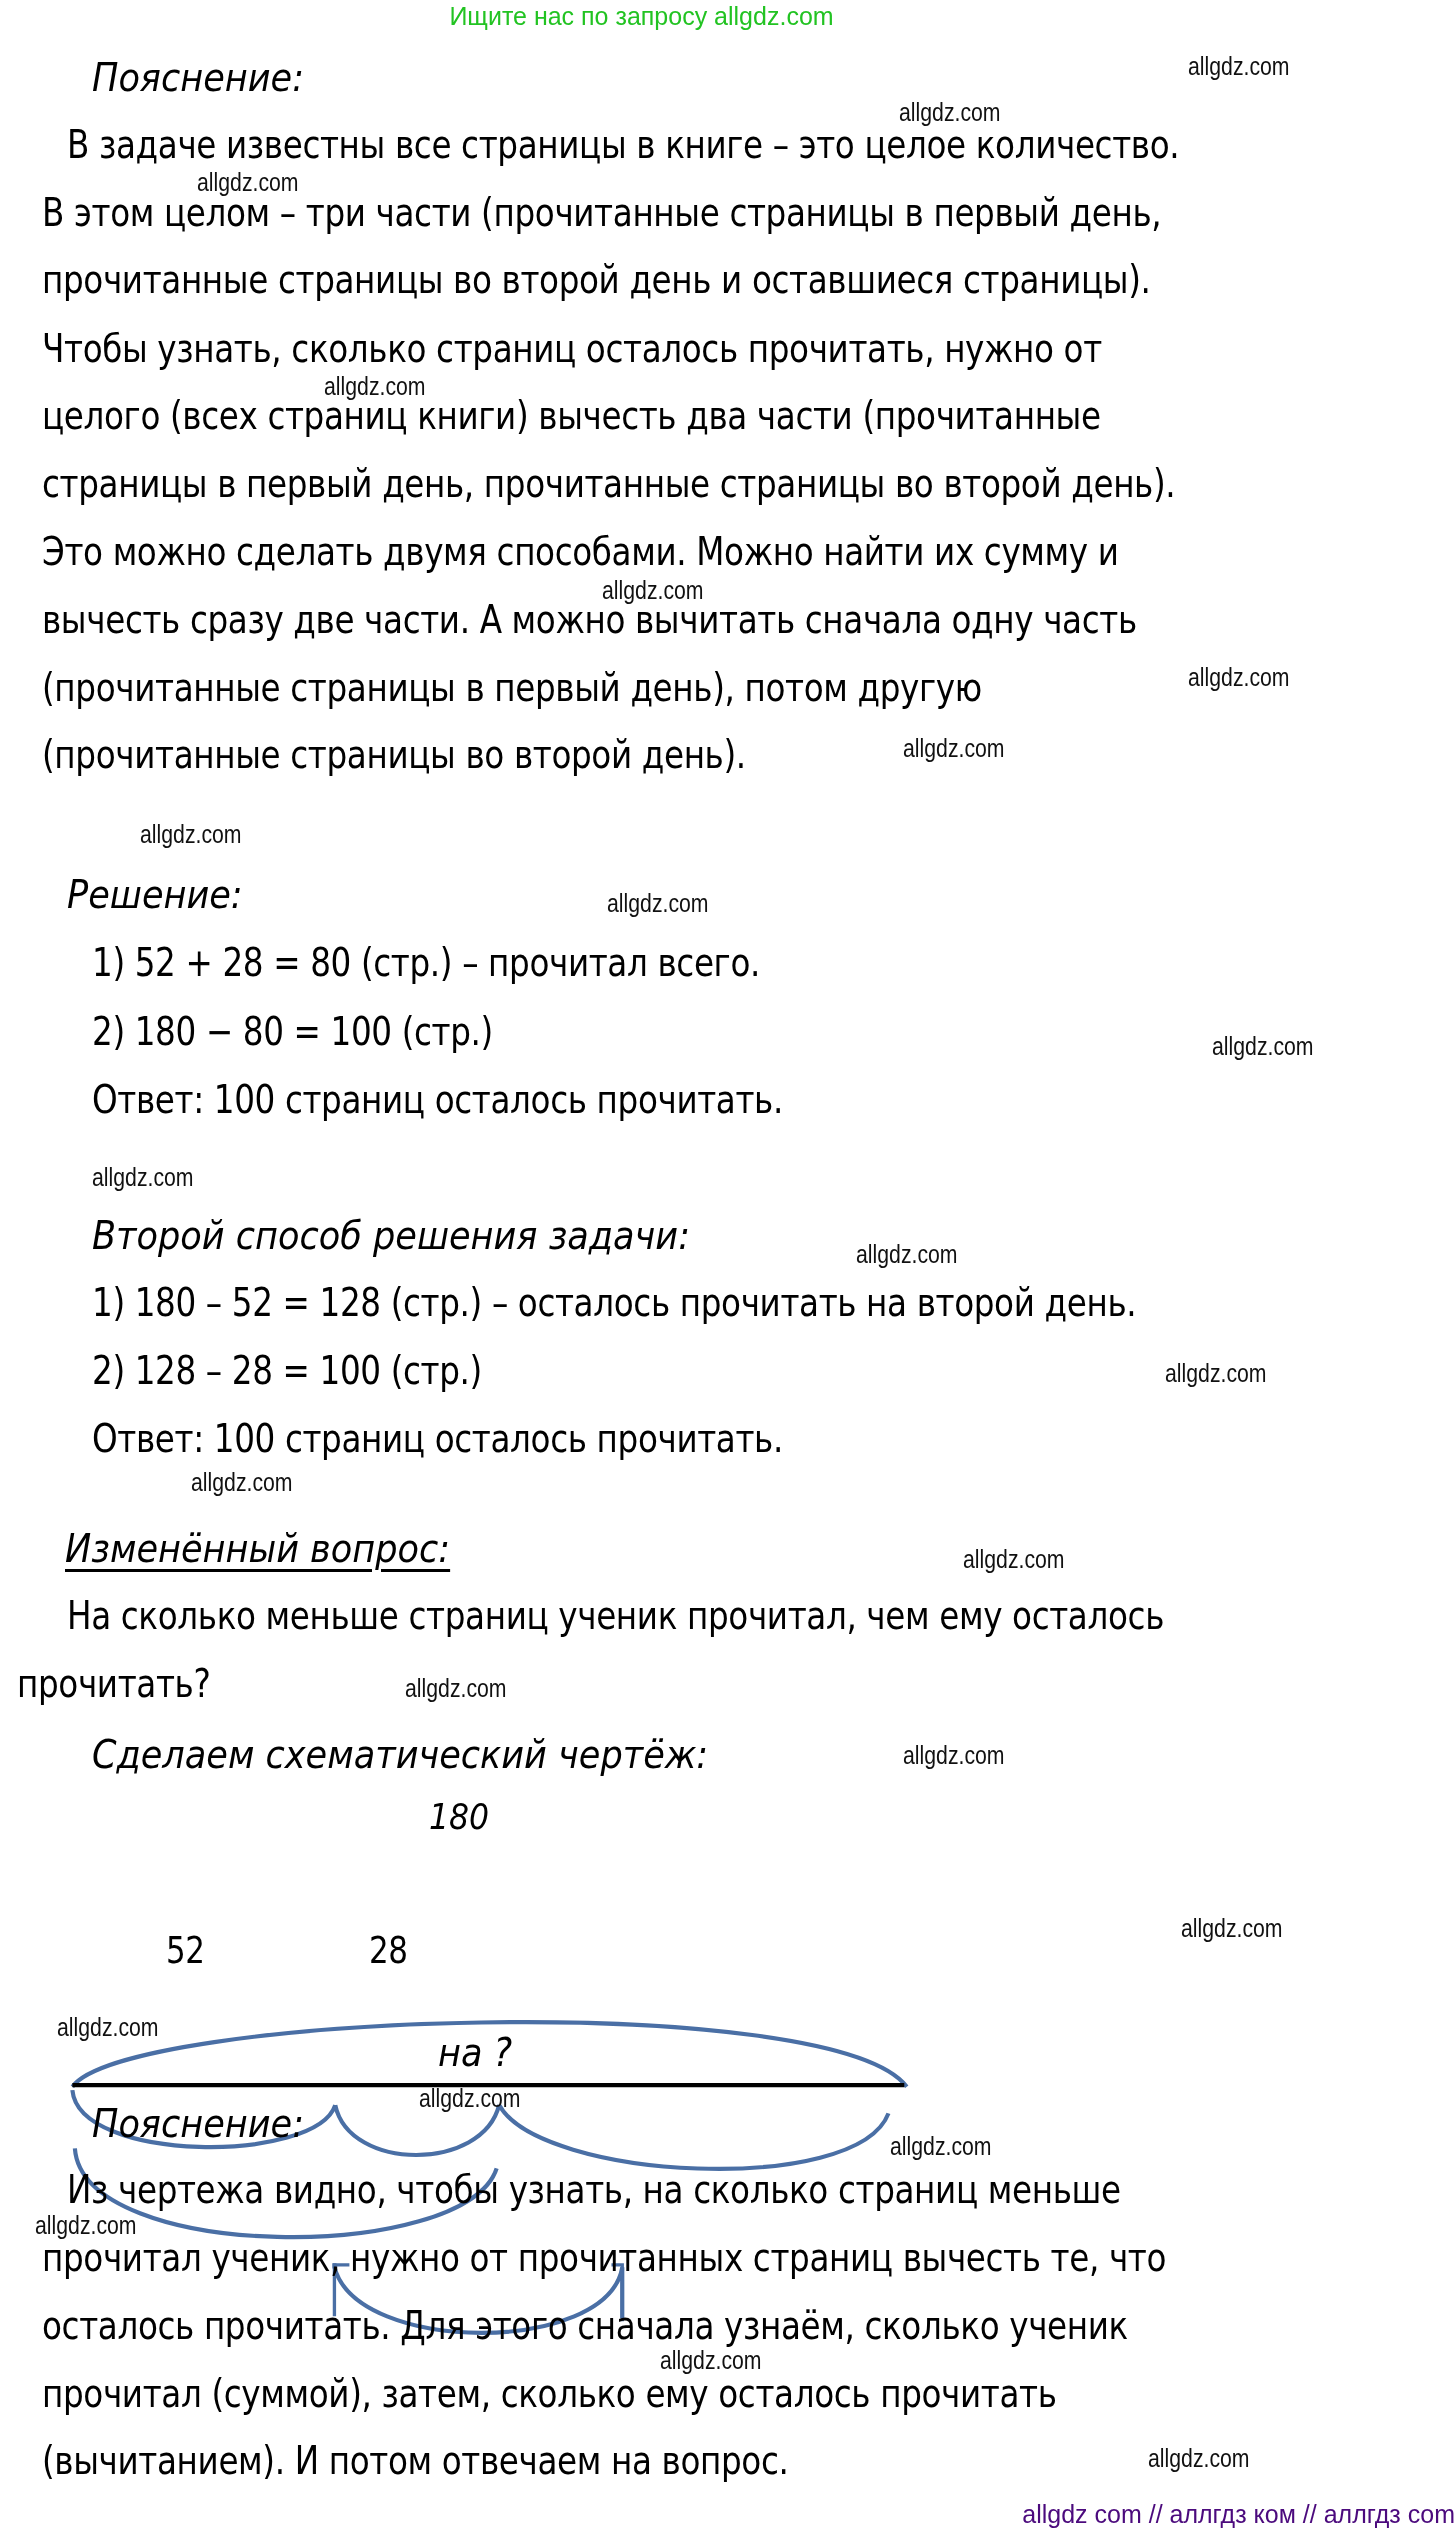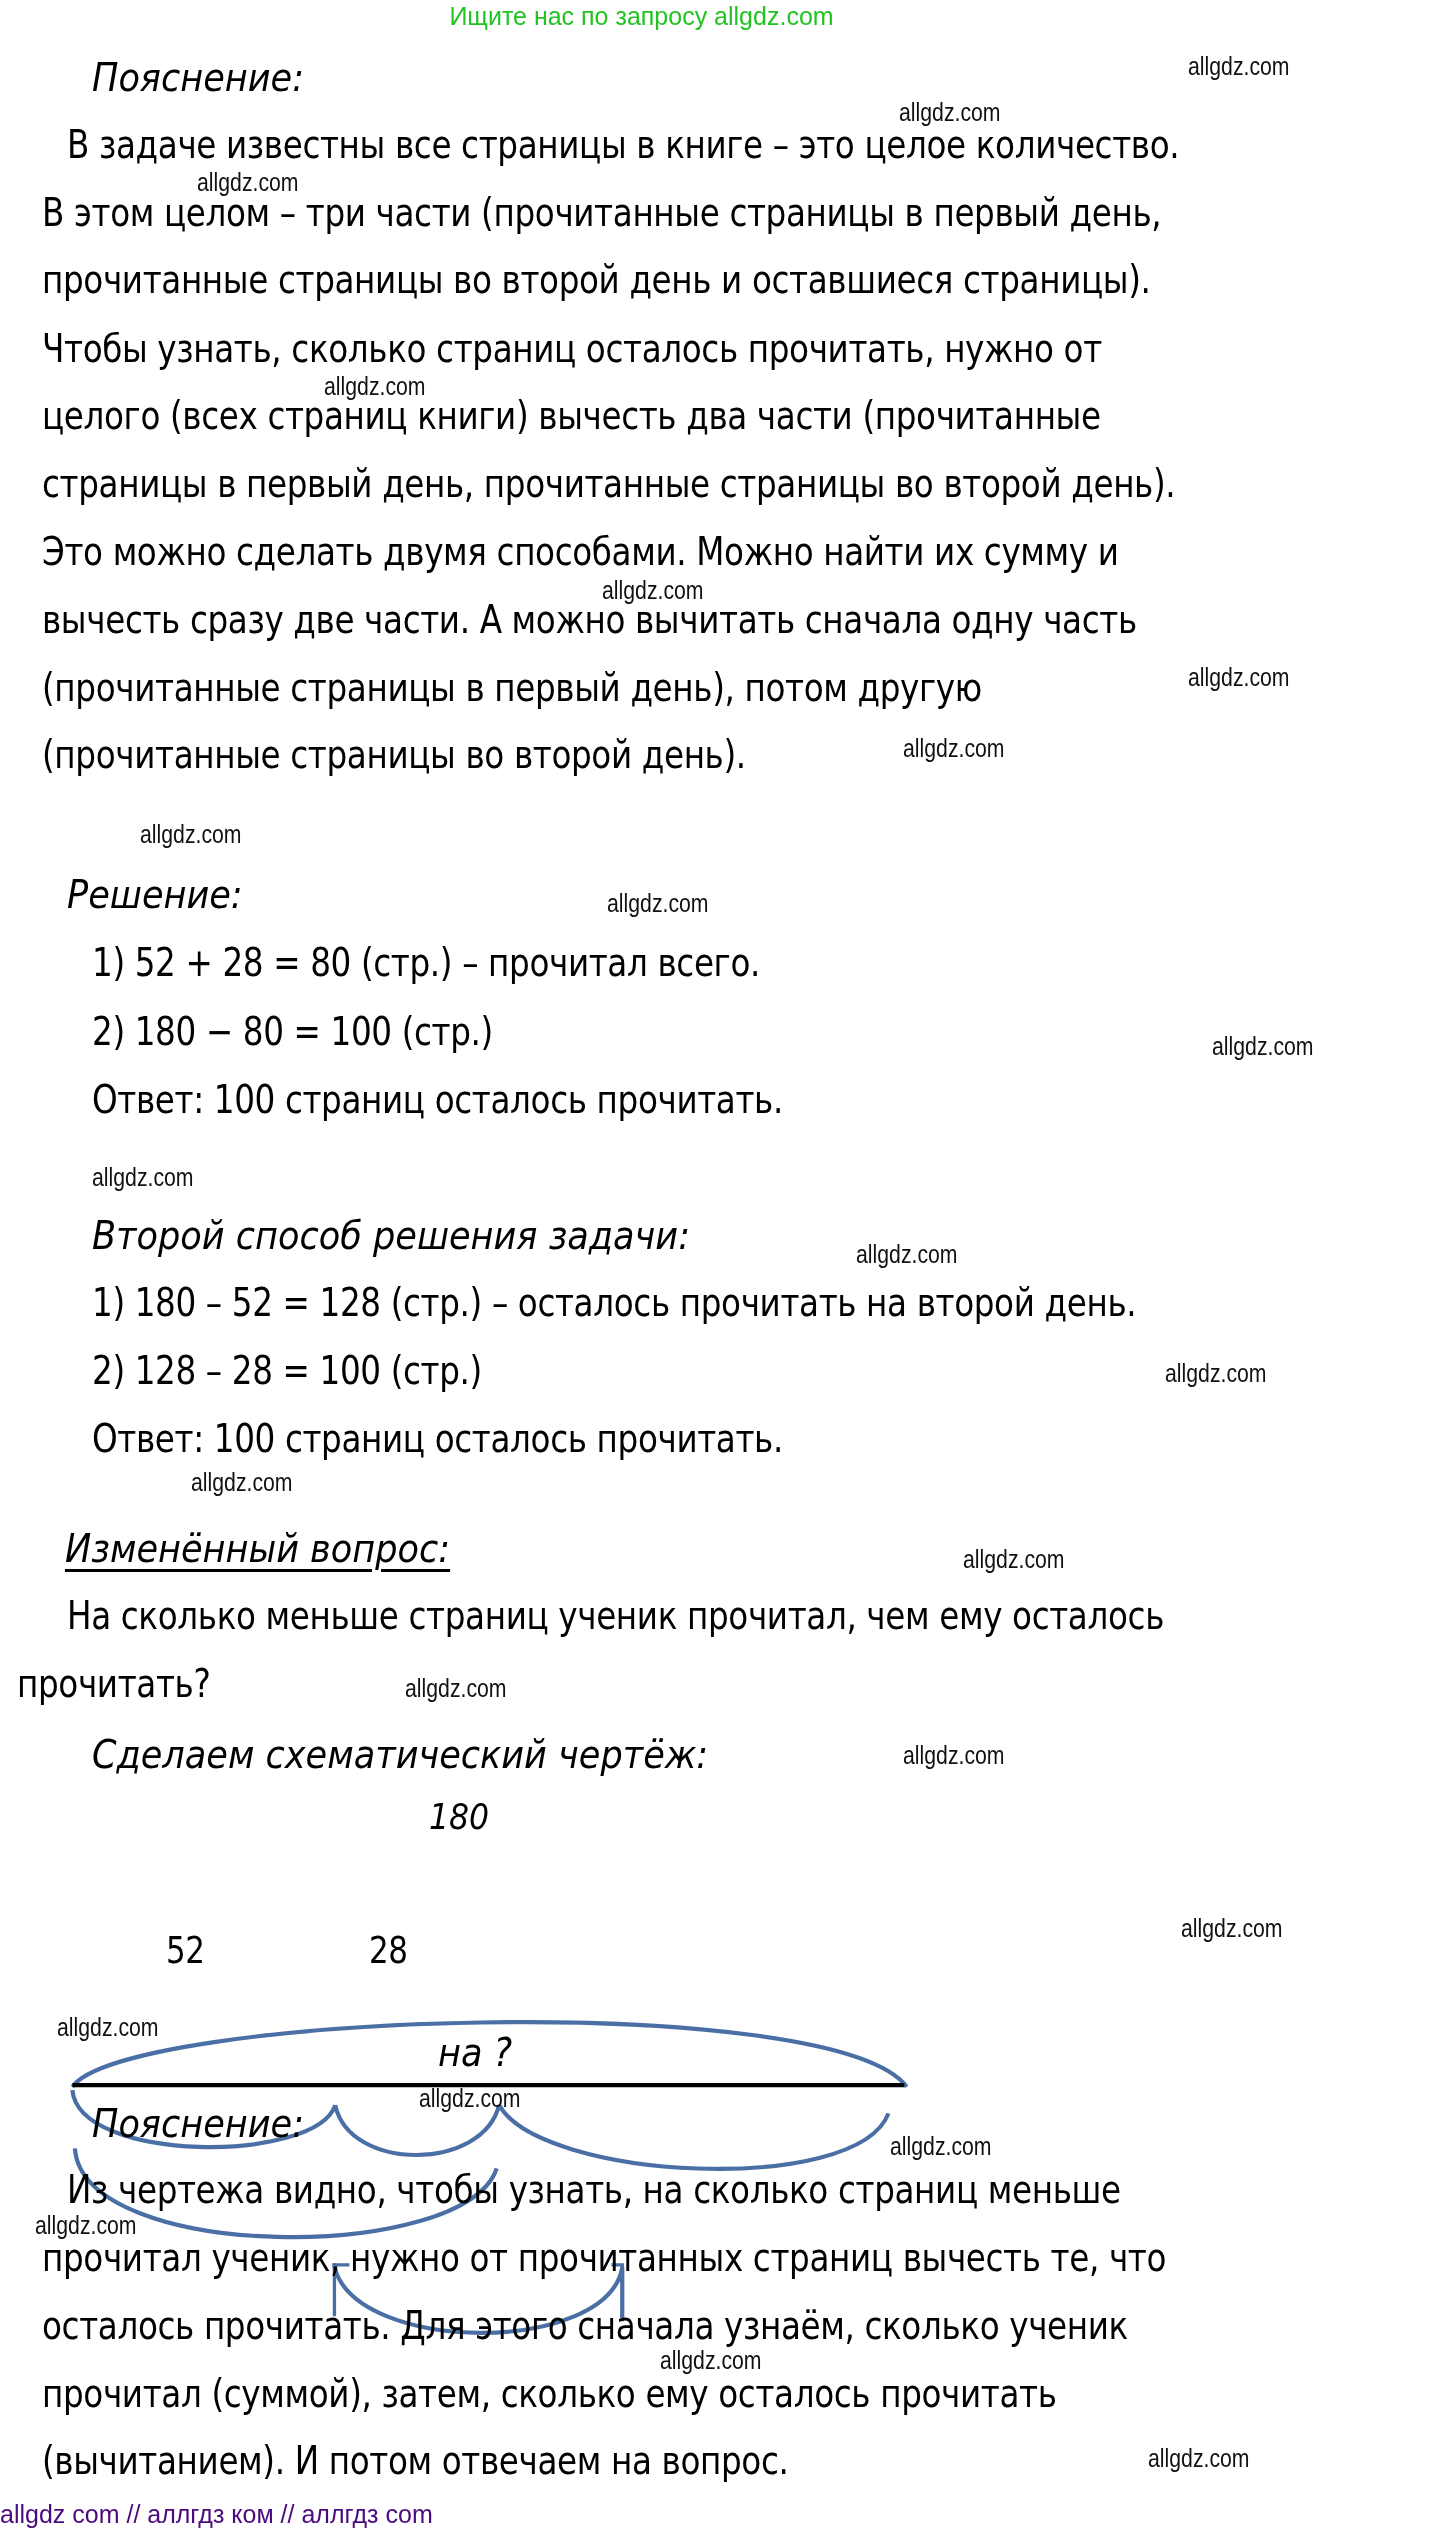--- a/index.html
+++ b/index.html
@@ -3,21 +3,21 @@
 <meta charset="utf-8">
 <style>
   html,body{margin:0;padding:0;background:#fff;}
   body{width:1455px;height:2538px;position:relative;overflow:hidden;font-family:"Liberation Sans","DejaVu Sans",sans-serif;color:#000;}
   .abs{position:absolute;white-space:nowrap;}
   .body-text{font-size:39px;line-height:1;letter-spacing:-0.4px;font-family:"DejaVu Sans Condensed","DejaVu Sans",sans-serif;transform:scaleX(0.93);transform-origin:left top;}
   .heading{font-size:39px;font-style:italic;font-family:"DejaVu Sans",sans-serif;transform:scaleX(0.9);transform-origin:left top;}
   .underline{text-decoration:underline;text-decoration-thickness:3.3px;text-underline-offset:6.7px;}
   .wm{font-size:25px;color:#111;font-family:"Liberation Sans",sans-serif;transform:scaleX(0.85);transform-origin:left top;}
   .top-banner{font-size:25px;color:#22c322;font-family:"Liberation Sans",sans-serif;left:0;width:1283px;text-align:center;top:1.7px;}
-  .footer{font-size:25px;color:#4b0a7d;font-family:"Liberation Sans",sans-serif;left:0;width:1455px;text-align:left;top:2500px;}
+  .footer{font-size:25px;color:#4b0a7d;font-family:"Liberation Sans",sans-serif;left:0;width:1455px;text-align:right;top:2500px;}
   svg.diagram{position:absolute;left:0;top:0;}
 </style>
 </head>
 <body>
 
 <div class="abs top-banner">Ищите нас по запросу allgdz.com</div>
 
 <div class="abs heading" style="left:92px;top:55px;">Пояснение:</div>
 <div class="abs body-text" style="left:67px;top:125px;">В задаче известны все страницы в книге – это целое количество.</div>
 <div class="abs body-text" style="left:42px;top:193px;">В этом целом – три части (прочитанные страницы в первый день,</div>

